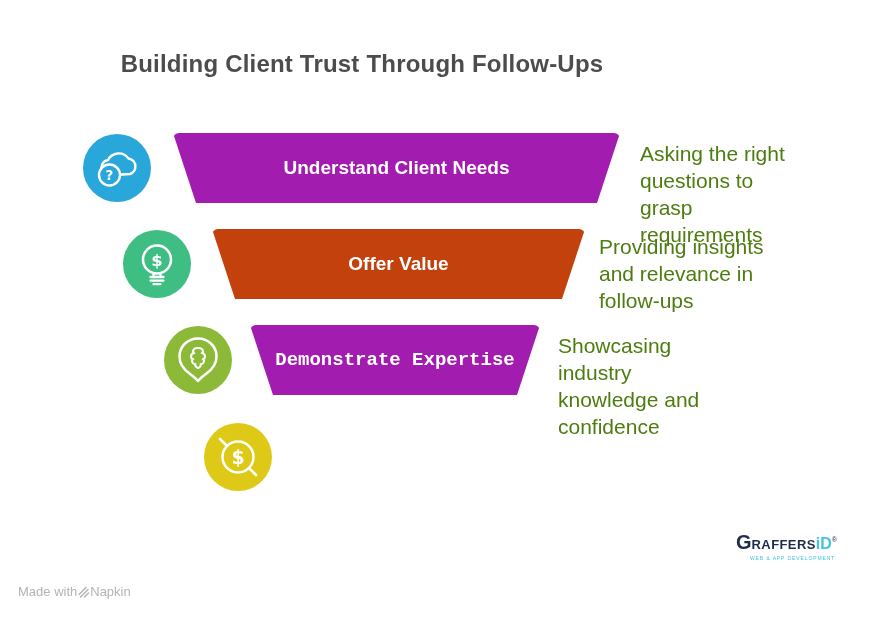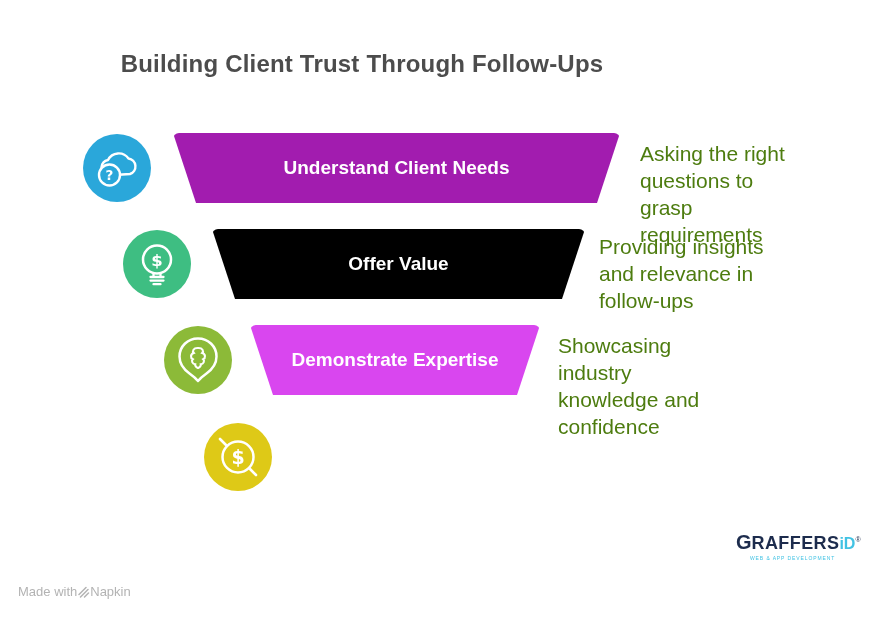--- a/index.html
+++ b/index.html
@@ -40,21 +40,21 @@
     position: absolute; left: 18px; top: 584px;
     display: flex; align-items: center; 
     font-size: 13px; color: #b3b3b3; cursor: pointer;
   }
   .brand {
     position: absolute; right: 24px; top: 531px; width: 110px;
     text-align: left;
   }
   .brand-line { display: flex; align-items: baseline; white-space: nowrap; }
   .brand-g    { font-size: 20px; font-weight: bold; color: #1d2c4d; }
-  .brand-main { font-size: 18px; font-weight: bold; color: #1d2c4d; letter-spacing: 0.4px; }
+  .brand-main { font-size: 13px; font-weight: bold; color: #1d2c4d; letter-spacing: 0.4px; }
   .brand-id   { font-size: 16px; font-weight: bold; color: #41c2e3; }
   .brand-reg  { font-size: 7px; color: #1d2c4d; vertical-align: super; position: relative; top: -7px; }
   .brand-tag  { font-size: 5px; letter-spacing: 0.9px; color: #41c2e3; margin-top: 1px; padding-left: 14px; }
   svg text { font-family: "DejaVu Sans", "Liberation Sans", sans-serif; }
 </style>
 </head>
 <body>
 
 <div class="canvas">
 
@@ -75,34 +75,34 @@
 
   <div class="icon-badge i2">
     <svg width="68" height="68" viewBox="0 0 68 68">
       <circle cx="34" cy="34" r="34" fill="#3ebe82"></circle>
       <circle cx="34" cy="29.5" r="14" fill="none" stroke="#ffffff" stroke-width="2.5"></circle>
       <text x="34" y="35.5" text-anchor="middle" font-size="16.5" font-weight="bold" fill="#ffffff">$</text>
       <path d="M30.5 43.5 L30.5 46.8 M37.5 43.5 L37.5 46.8" stroke="#ffffff" stroke-width="2.3" stroke-linecap="round"></path>
       <path d="M27.5 47 L40.5 47 M27.5 50.6 L40.5 50.6 M30.5 54.2 L37.5 54.2" stroke="#ffffff" stroke-width="2.3" stroke-linecap="round"></path>
     </svg>
   </div>
-  <div class="banner b2" style="background-color: #000000;">
+  <div class="banner b2" style="background-color: #c2410c;">
     <span>Offer Value</span>
   </div>
   <div class="desc d2">Providing insights and relevance in follow-ups</div>
 
   <div class="icon-badge i3">
     <svg width="68" height="68" viewBox="0 0 68 68">
       <circle cx="34" cy="34" r="34" fill="#8cba38"></circle>
       <path d="M34 12.5 C23.5 12.5 15.5 20.5 15.5 30.5 C15.5 38 20 43.5 25.5 47.5 C29 50 32 52.5 34 55 C36 52.5 39 50 42.5 47.5 C48 43.5 52.5 38 52.5 30.5 C52.5 20.5 44.5 12.5 34 12.5 Z" fill="none" stroke="#ffffff" stroke-width="2.5" stroke-linejoin="round"></path>
       <path d="M33.5 22 C29.5 22 28 25 29.8 27 C26.3 28 26.3 32 28.8 33.3 C27 35 28.6 38.2 31.2 38.2 C30.8 40.3 33.5 41.8 33.5 41.8" fill="none" stroke="#ffffff" stroke-width="2.1" stroke-linecap="round"></path>
       <path d="M34.5 22 C38.5 22 40 25 38.2 27 C41.7 28 41.7 32 39.2 33.3 C41 35 39.4 38.2 36.8 38.2 C37.2 40.3 34.5 41.8 34.5 41.8" fill="none" stroke="#ffffff" stroke-width="2.1" stroke-linecap="round"></path>
     </svg>
   </div>
-  <div class="banner b3" style="background-color: #d946ef;">
+  <div class="banner b3" style="background-color: #a21caf; font-family: Liberation Mono, monospace;">
     <span>Demonstrate Expertise</span>
   </div>
   <div class="desc d3">Showcasing industry knowledge and confidence</div>
 
   <div class="icon-badge i4">
     <svg width="68" height="68" viewBox="0 0 68 68">
       <circle cx="34" cy="34" r="34" fill="#dec917"></circle>
       <circle cx="34" cy="34" r="15.5" fill="none" stroke="#ffffff" stroke-width="2.5"></circle>
       <text x="34" y="40.5" text-anchor="middle" font-size="19" font-weight="bold" fill="#ffffff">$</text>
       <path d="M16 16 L22.5 22.5 M45.5 45.5 L52 52" stroke="#ffffff" stroke-width="2.6" stroke-linecap="round"></path>

